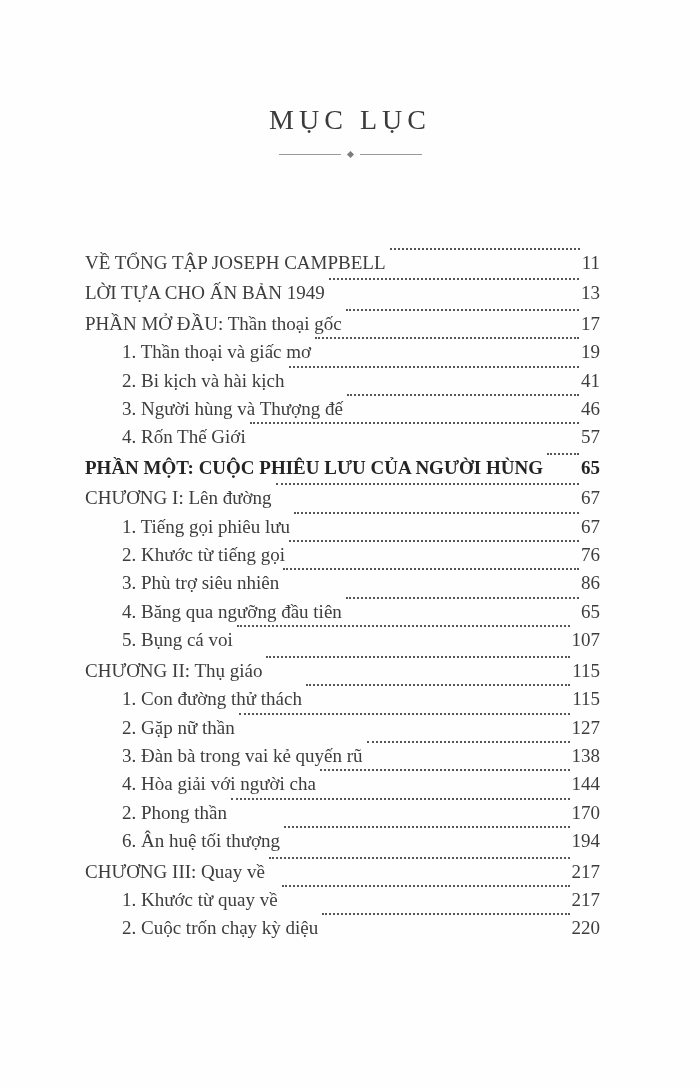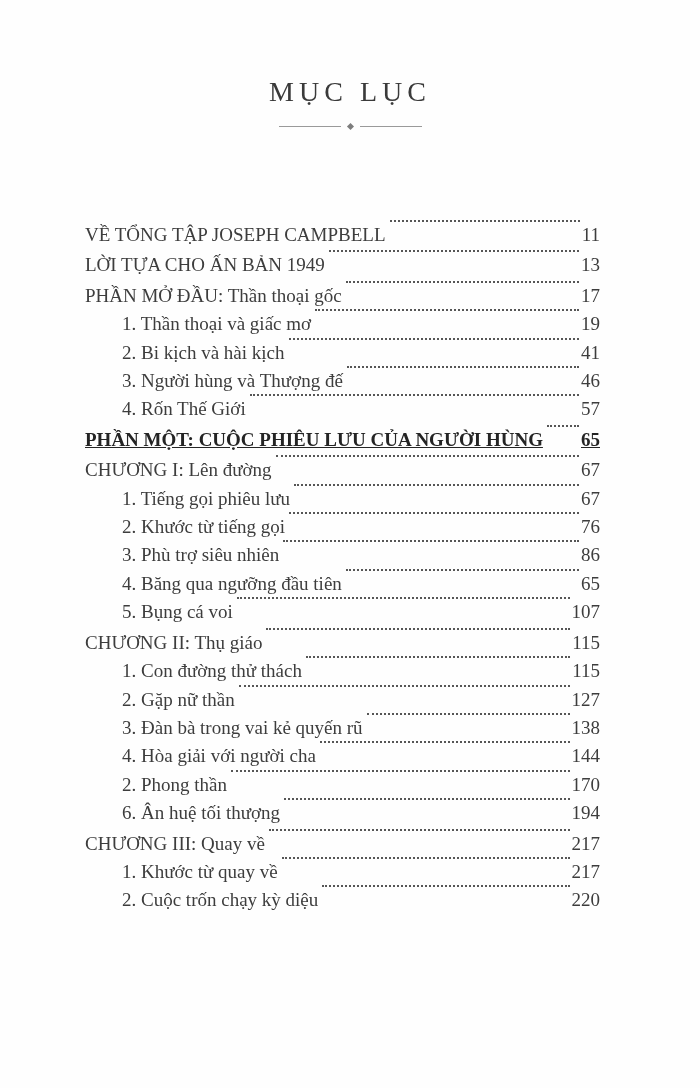--- a/index.html
+++ b/index.html
@@ -9,21 +9,21 @@
     font-family: "Liberation Serif", "DejaVu Serif", serif;
   }
   .page {
     position: relative;
     width: 700px;
     height: 1088px;
     background: #fefefe;
     overflow: hidden;
     color: #3d3d3d;
     box-sizing: border-box;
-    padding-top: 76px;
+    padding-top: 104px;
   }
   .title {
     margin: 0;
     text-align: center;
     font-size: 28px;
     font-weight: normal;
     letter-spacing: 5px;
     color: #3a3a3a;
   }
   .divider {
@@ -60,21 +60,20 @@
   .toc-row.level-0:first-child {
     margin-top: 0;
   }
   .toc-row.level-1 {
     padding-left: 37px;
   }
   .toc-row.bold .toc-label,
   .toc-row.bold .toc-page {
     font-weight: bold;
     color: #242424;
-    text-decoration: underline;
   }
   .toc-label {
     flex: 0 0 auto;
   }
   .toc-dots {
     flex: 1 1 auto;
     min-width: 12px;
     border-bottom: 2px dotted #565656;
     margin: 0 2px 0 4px;
     transform: translateY(-1px);

